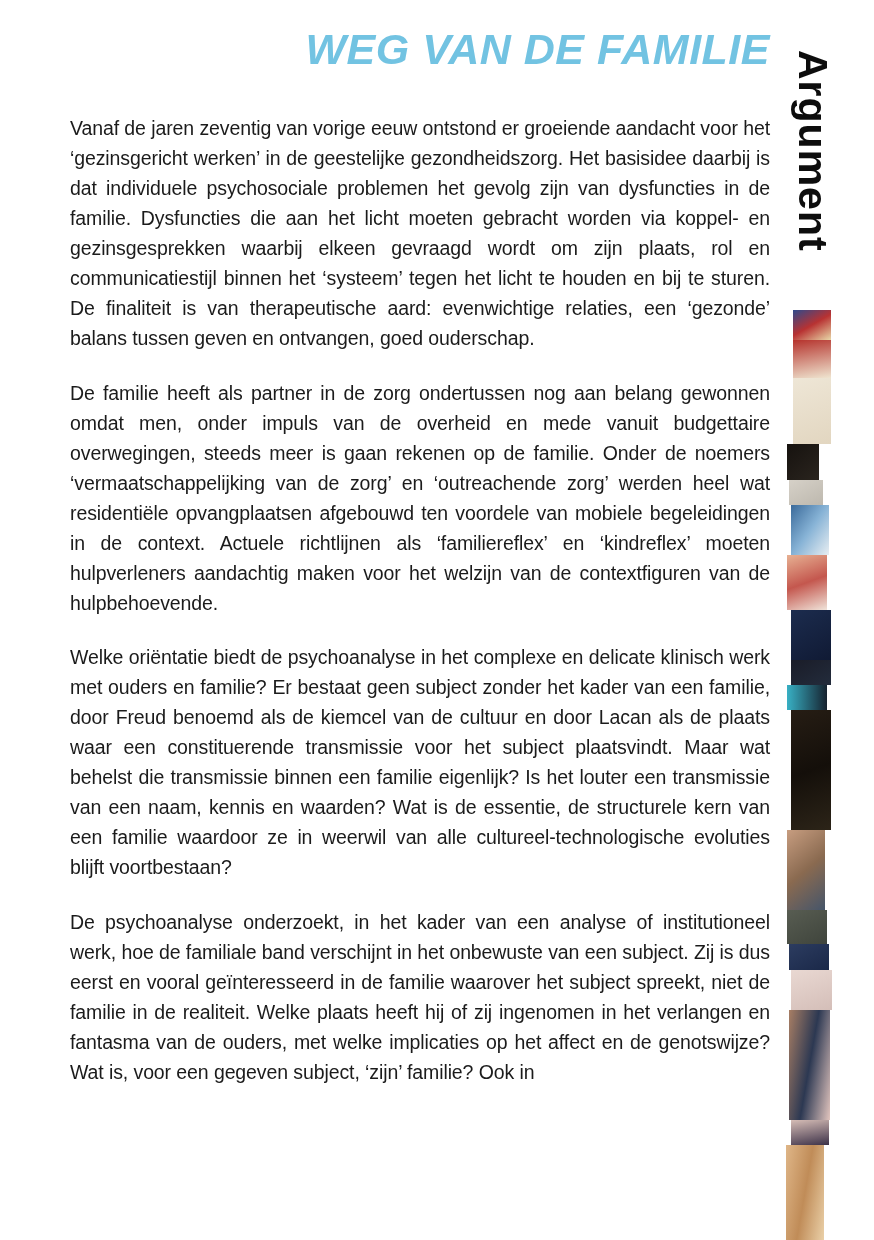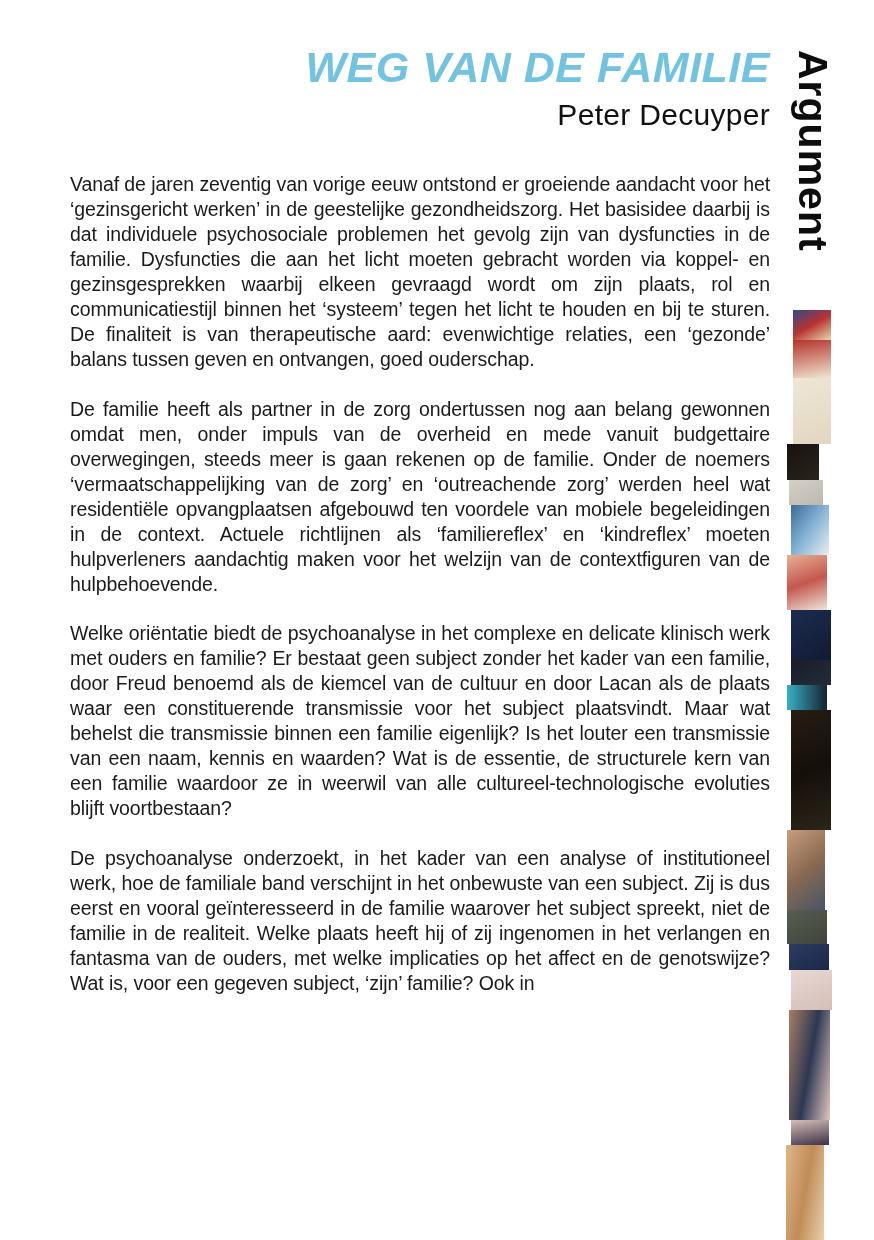--- a/index.html
+++ b/index.html
@@ -16,21 +16,21 @@
   }
 
   .text-col {
     position: absolute;
     left: 70px;
     top: 0;
     width: 700px;
   }
 
   .article-title {
-    padding-top: 46px;
+    padding-top: 28px;
     text-align: right;
     font-style: italic;
     font-weight: 700;
     font-size: 43px;
     line-height: 1.0;
     letter-spacing: 0.5px;
     white-space: nowrap;
   }
 
   .author-name {
@@ -42,21 +42,21 @@
     color: #111111;
     letter-spacing: 0.3px;
   }
 
   .article-body {
     margin-top: 42px;
   }
 
   .article-body p {
     font-size: 19.5px;
-    line-height: 25px;
+    line-height: 30px;
     text-align: justify;
     color: #1b1b1b;
     letter-spacing: -0.1px;
     margin-bottom: 24.7px;
   }
   .article-body p:last-child { margin-bottom: 8px; }
 
   .side-label {
     position: absolute;
     top: 50px;
@@ -84,21 +84,20 @@
   }
 </style>
 </head>
 <body>
 
 <div class="page">
 
   <div class="text-col">
     <h1 class="article-title" style="color: rgb(114, 195, 226);">WEG VAN DE FAMILIE</h1>
 
-    <div class="author-name">Peter Decuyper</div>
 
     <div class="article-body">
       <p>Vanaf de jaren zeventig van vorige eeuw ontstond er groeiende aandacht voor het ‘gezinsgericht werken’ in de geestelijke gezondheidszorg. Het basisidee daarbij is dat individuele psychosociale problemen het gevolg zijn van dysfuncties in de familie. Dysfuncties die aan het licht moeten gebracht worden via koppel- en gezinsgesprekken waarbij elkeen gevraagd wordt om zijn plaats, rol en communicatiestijl binnen het ‘systeem’ tegen het licht te houden en bij te sturen. De finaliteit is van therapeutische aard: evenwichtige relaties, een ‘gezonde’ balans tussen geven en ontvangen, goed ouderschap.</p>
       <p>De familie heeft als partner in de zorg ondertussen nog aan belang gewonnen omdat men, onder impuls van de overheid en mede vanuit budgettaire overwegingen, steeds meer is gaan rekenen op de familie. Onder de noemers ‘vermaatschappelijking van de zorg’ en ‘outreachende zorg’ werden heel wat residentiële opvangplaatsen afgebouwd ten voordele van mobiele begeleidingen in de context. Actuele richtlijnen als ‘familiereflex’ en ‘kindreflex’ moeten hulpverleners aandachtig maken voor het welzijn van de contextfiguren van de hulpbehoevende.</p>
       <p>Welke oriëntatie biedt de psychoanalyse in het complexe en delicate klinisch werk met ouders en familie? Er bestaat geen subject zonder het kader van een familie, door Freud benoemd als de kiemcel van de cultuur en door Lacan als de plaats waar een constituerende transmissie voor het subject plaatsvindt. Maar wat behelst die transmissie binnen een familie eigenlijk? Is het louter een transmissie van een naam, kennis en waarden? Wat is de essentie, de structurele kern van een familie waardoor ze in weerwil van alle cultureel-technologische evoluties blijft voortbestaan?</p>
       <p>De psychoanalyse onderzoekt, in het kader van een analyse of institutioneel werk, hoe de familiale band verschijnt in het onbewuste van een subject. Zij is dus eerst en vooral geïnteresseerd in de familie waarover het subject spreekt, niet de familie in de realiteit. Welke plaats heeft hij of zij ingenomen in het verlangen en fantasma van de ouders, met welke implicaties op het affect en de genotswijze? Wat is, voor een gegeven subject, ‘zijn’ familie? Ook in</p>
     </div>
   </div>
 
   <div class="side-label">Argument</div>

